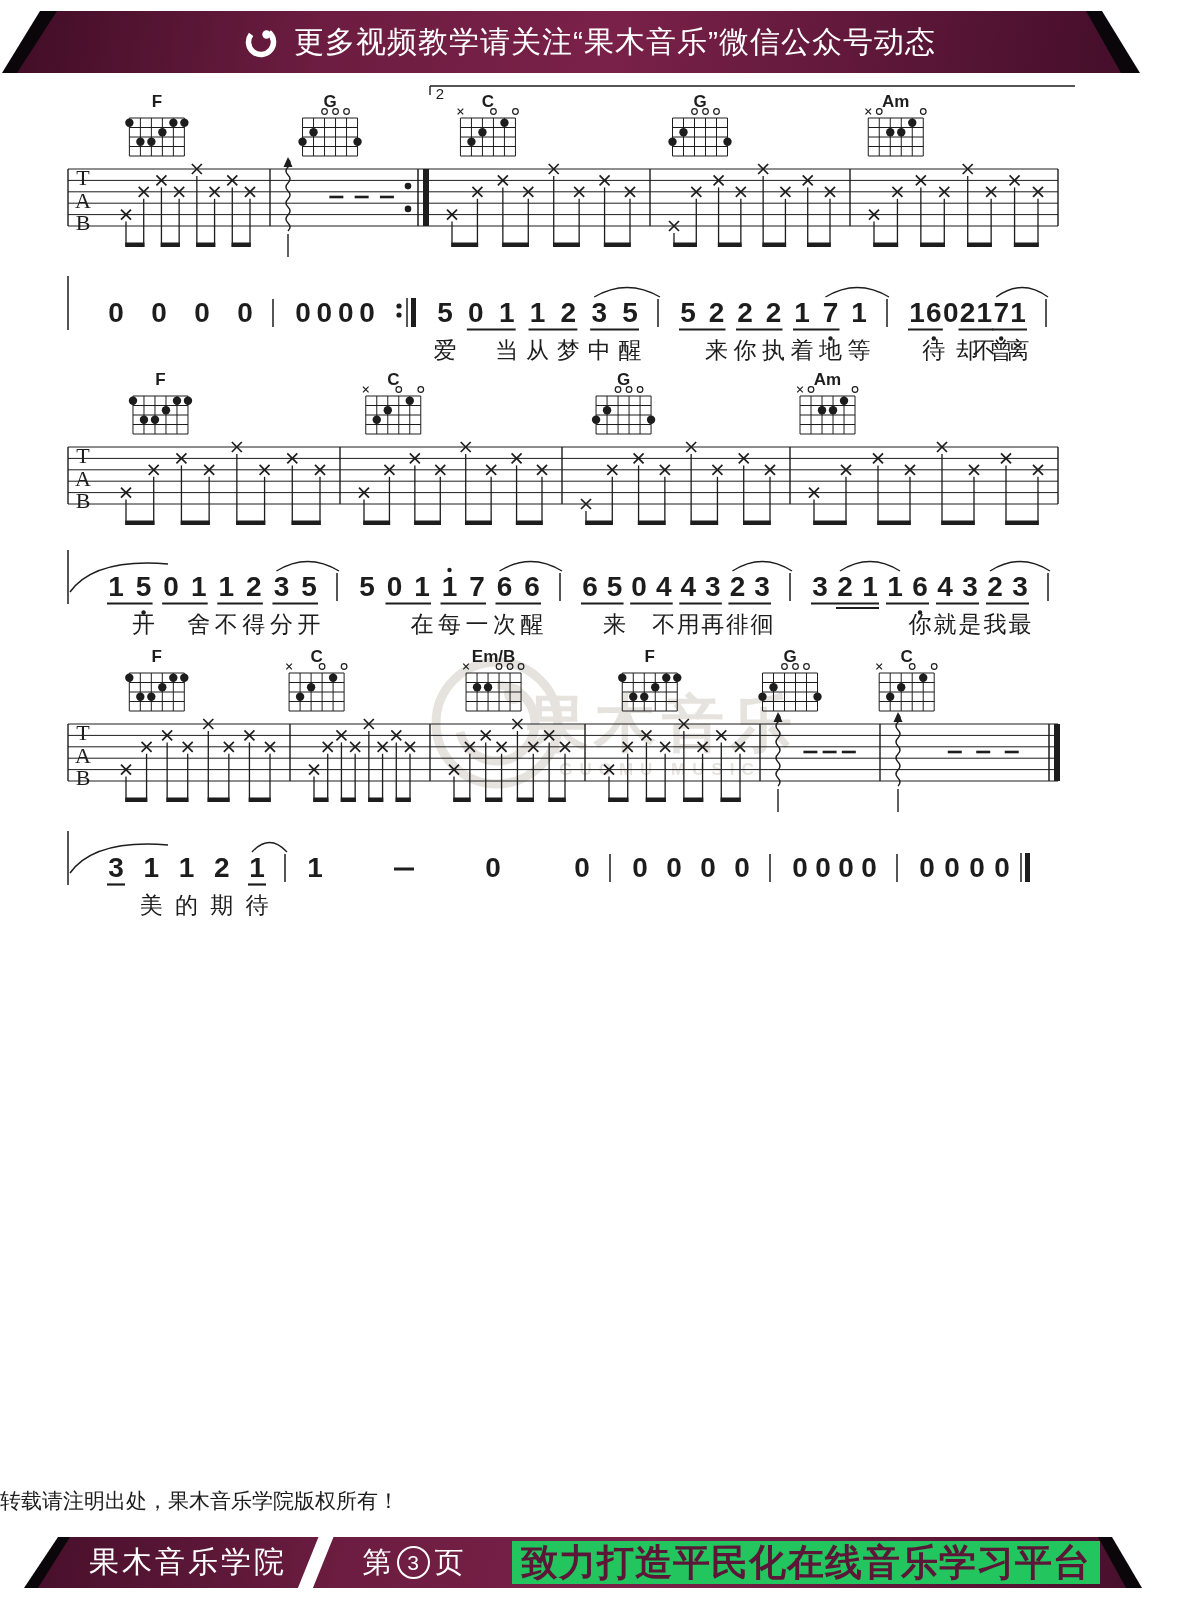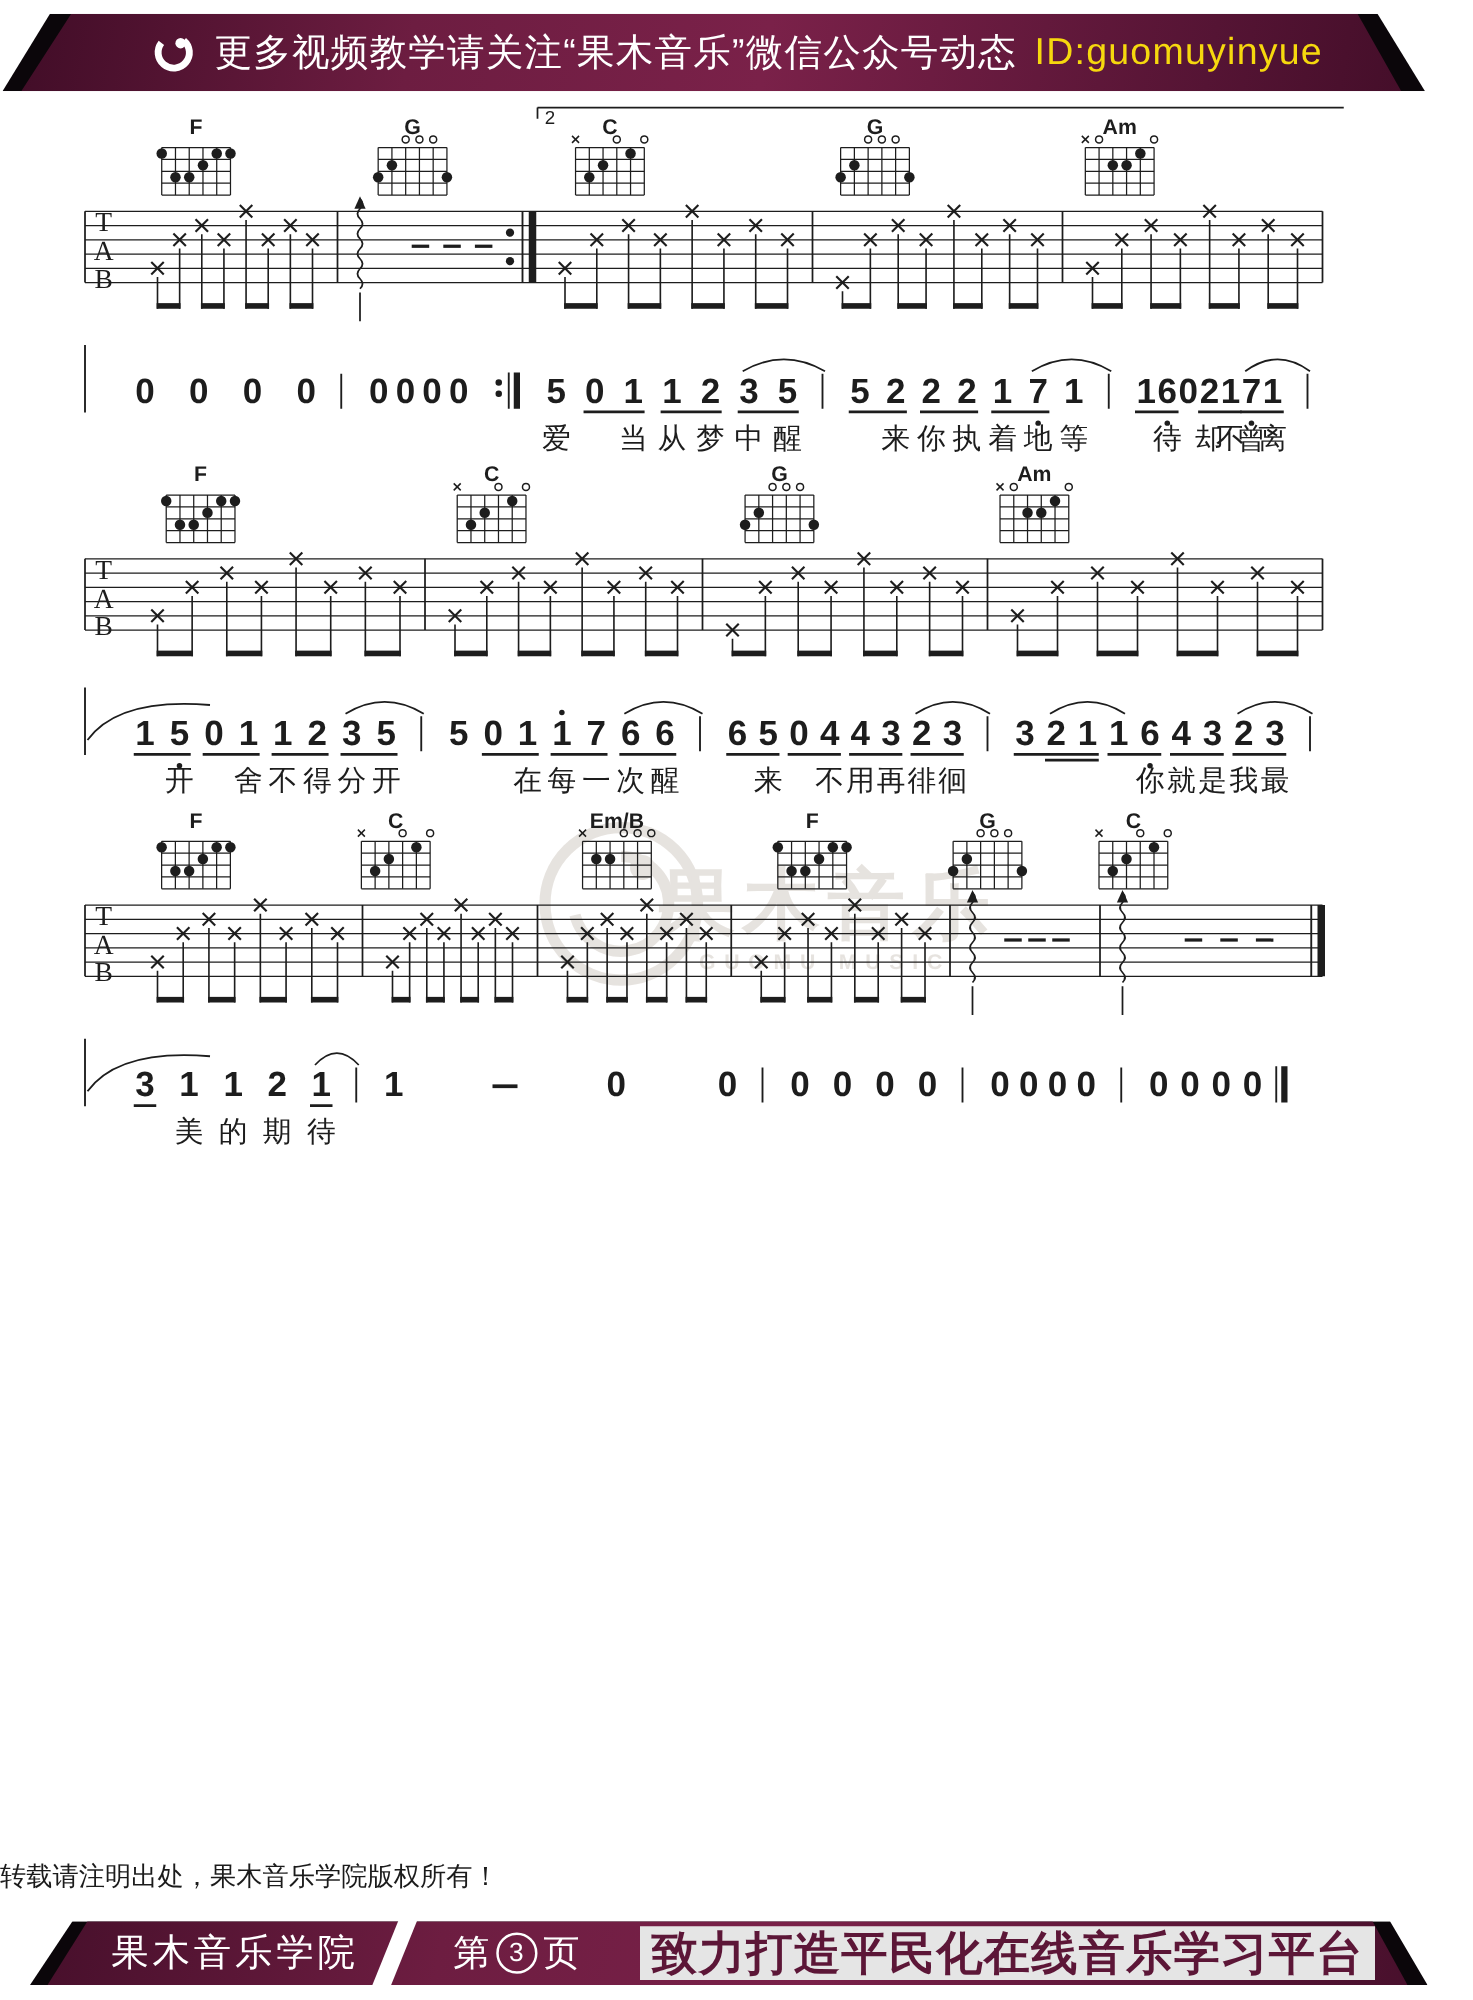--- a/index.html
+++ b/index.html
@@ -27,21 +27,21 @@
       clip-path:polygon(70px 0,1098px 0,1126px 100%,38px 100%);}
   #fbar .content{position:absolute;inset:0;display:flex;align-items:center;}
   #fbar .school{margin-left:78px;width:220px;text-align:center;color:#fff;
       font-size:30px;letter-spacing:3px;}
   #fbar .slash{width:15px;height:58px;background:#ffffff;transform:skewX(-22deg);
       margin-left:10px;margin-right:6px;}
   #fbar .pagebox{width:168px;display:flex;align-items:center;justify-content:center;
       gap:5px;color:#fff;font-size:29px;}
   #fbar .circ{width:29px;height:29px;border:2.5px solid #fff;border-radius:50%;
       display:flex;align-items:center;justify-content:center;font-size:21px;line-height:1;}
-  #fbar .whitebox{position:absolute;left:512px;right:78px;top:4px;bottom:4px;background:#e5e5e5;
+  #fbar .whitebox{position:absolute;left:512px;right:78px;top:4px;bottom:4px;background:#22c55e;
       display:flex;align-items:center;justify-content:center;color:#5c1637;
       font-weight:bold;font-size:37px;letter-spacing:1px;}
   #score{position:absolute;left:0;top:0;}
 </style>
 </head>
 <body>
 
 <svg id="score" width="1178" height="1600">
     <g opacity="0.5">
       <circle cx="497" cy="723" r="61" fill="none" stroke="#cfc8c0" stroke-width="9"></circle>
@@ -1031,21 +1031,20 @@
   <div class="blk"></div>
   <div class="mar"></div>
   <div class="content">
     <span style="display:inline-flex;">
       <svg width="38" height="38" viewBox="0 0 38 38">
         <circle cx="19" cy="19" r="12.5" fill="none" stroke="#ffffff" stroke-width="5.5" stroke-dasharray="58 21" transform="rotate(-50 19 19)"></circle>
         <circle cx="24.5" cy="11.5" r="4.2" fill="#ffffff"></circle>
       </svg>
     </span>
     <span>更多视频教学请关注“果木音乐”微信公众号动态</span>
-    <span class="idtxt">ID:guomuyinyue</span>
   </div>
 </div>
 
 <div id="copyright">转载请注明出处，果木音乐学院版权所有！</div>
 
 <div id="fbar">
   <div class="blk"></div>
   <div class="mar"></div>
   <div class="content">
     <div class="school">果木音乐学院</div>

